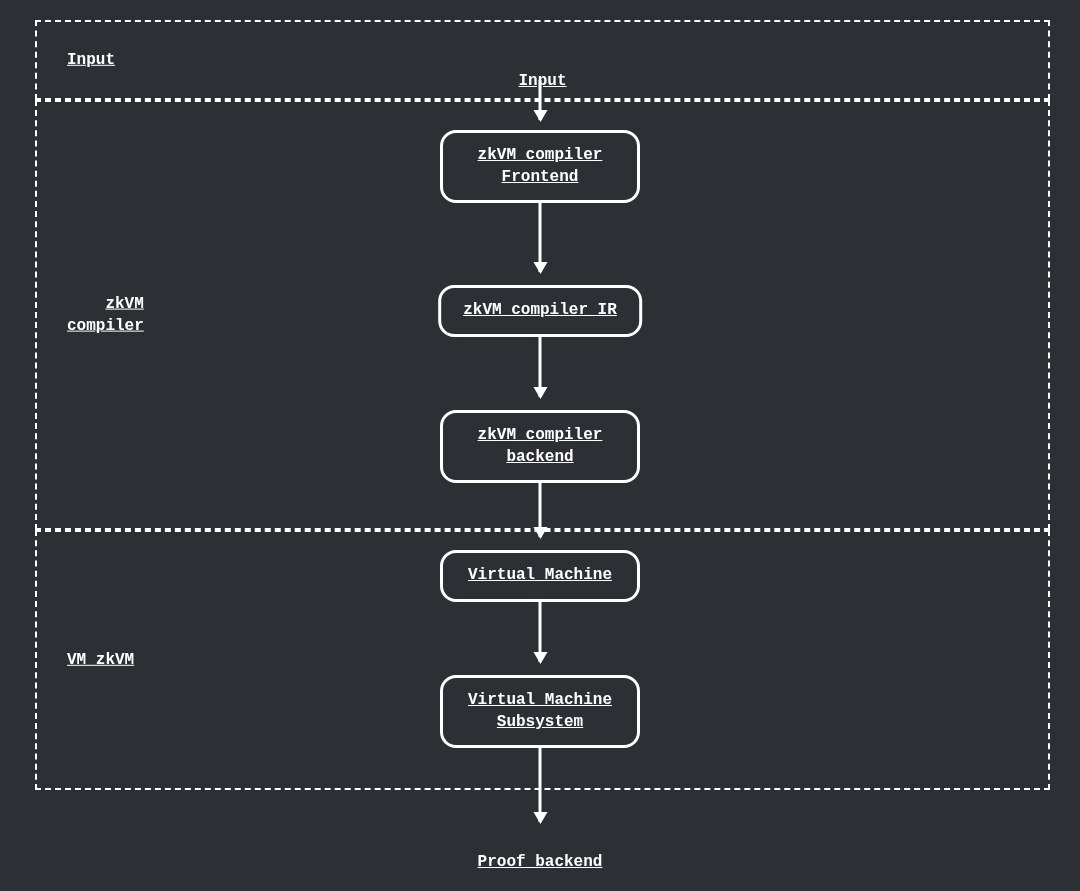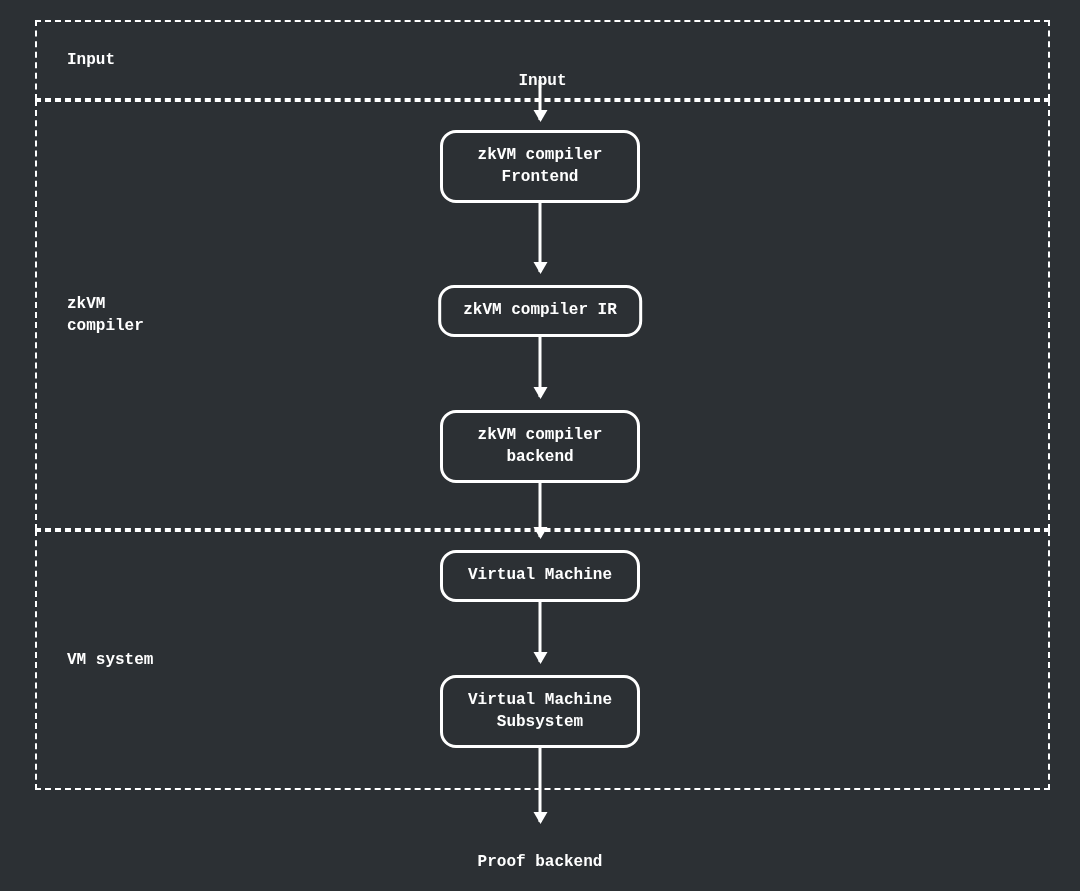--- a/index.html
+++ b/index.html
@@ -1,18 +1,19 @@
 <!DOCTYPE html>
 <html><head>
   <meta charset="utf-8">
   <style>
     * {
       margin: 0;
       padding: 0;
       box-sizing: border-box;
+      text-decoration: underline;
     }
     body {
       background: #2c3034;
       font-family: 'Courier New', monospace;
       font-weight: bold;
       color: #ffffff;
       width: 1080px;
       height: 891px;
       position: relative;
       overflow: hidden;
@@ -42,21 +43,21 @@
       text-align: left;
       line-height: 1.4;
     }
     .input-section-label {
       top: 50%;
       transform: translateY(-50%);
     }
     .compiler-section-label {
       top: 50%;
       transform: translateY(-50%);
-      text-align: left;
+      text-align: right;
     }
     .vm-section-label {
       top: 50%;
       transform: translateY(-50%);
     }
     .input-top-label {
       position: absolute;
       top: 50px;
       left: 50%;
       transform: translateX(-50%);
@@ -109,21 +110,21 @@
   <div class="section-label input-section-label">Input</div>
   <div class="input-top-label">Input</div>
 </div>
 
 <div class="section section-compiler">
   <div class="section-label compiler-section-label" style="white-space: pre-line;">zkVM
 compiler</div>
 </div>
 
 <div class="section section-vm">
-  <div class="section-label vm-section-label">VM system</div>
+  <div class="section-label vm-section-label">VM zkVM</div>
 </div>
 
 <div class="arrow" style="top: 80px; height: 40px;"></div>
 
 <div class="node" style="top: 130px; white-space: pre-line;">zkVM compiler
 Frontend</div>
 
 <div class="arrow" style="top: 202px; height: 70px;"></div>
 
 <div class="node" style="top: 285px;">zkVM compiler IR</div>

